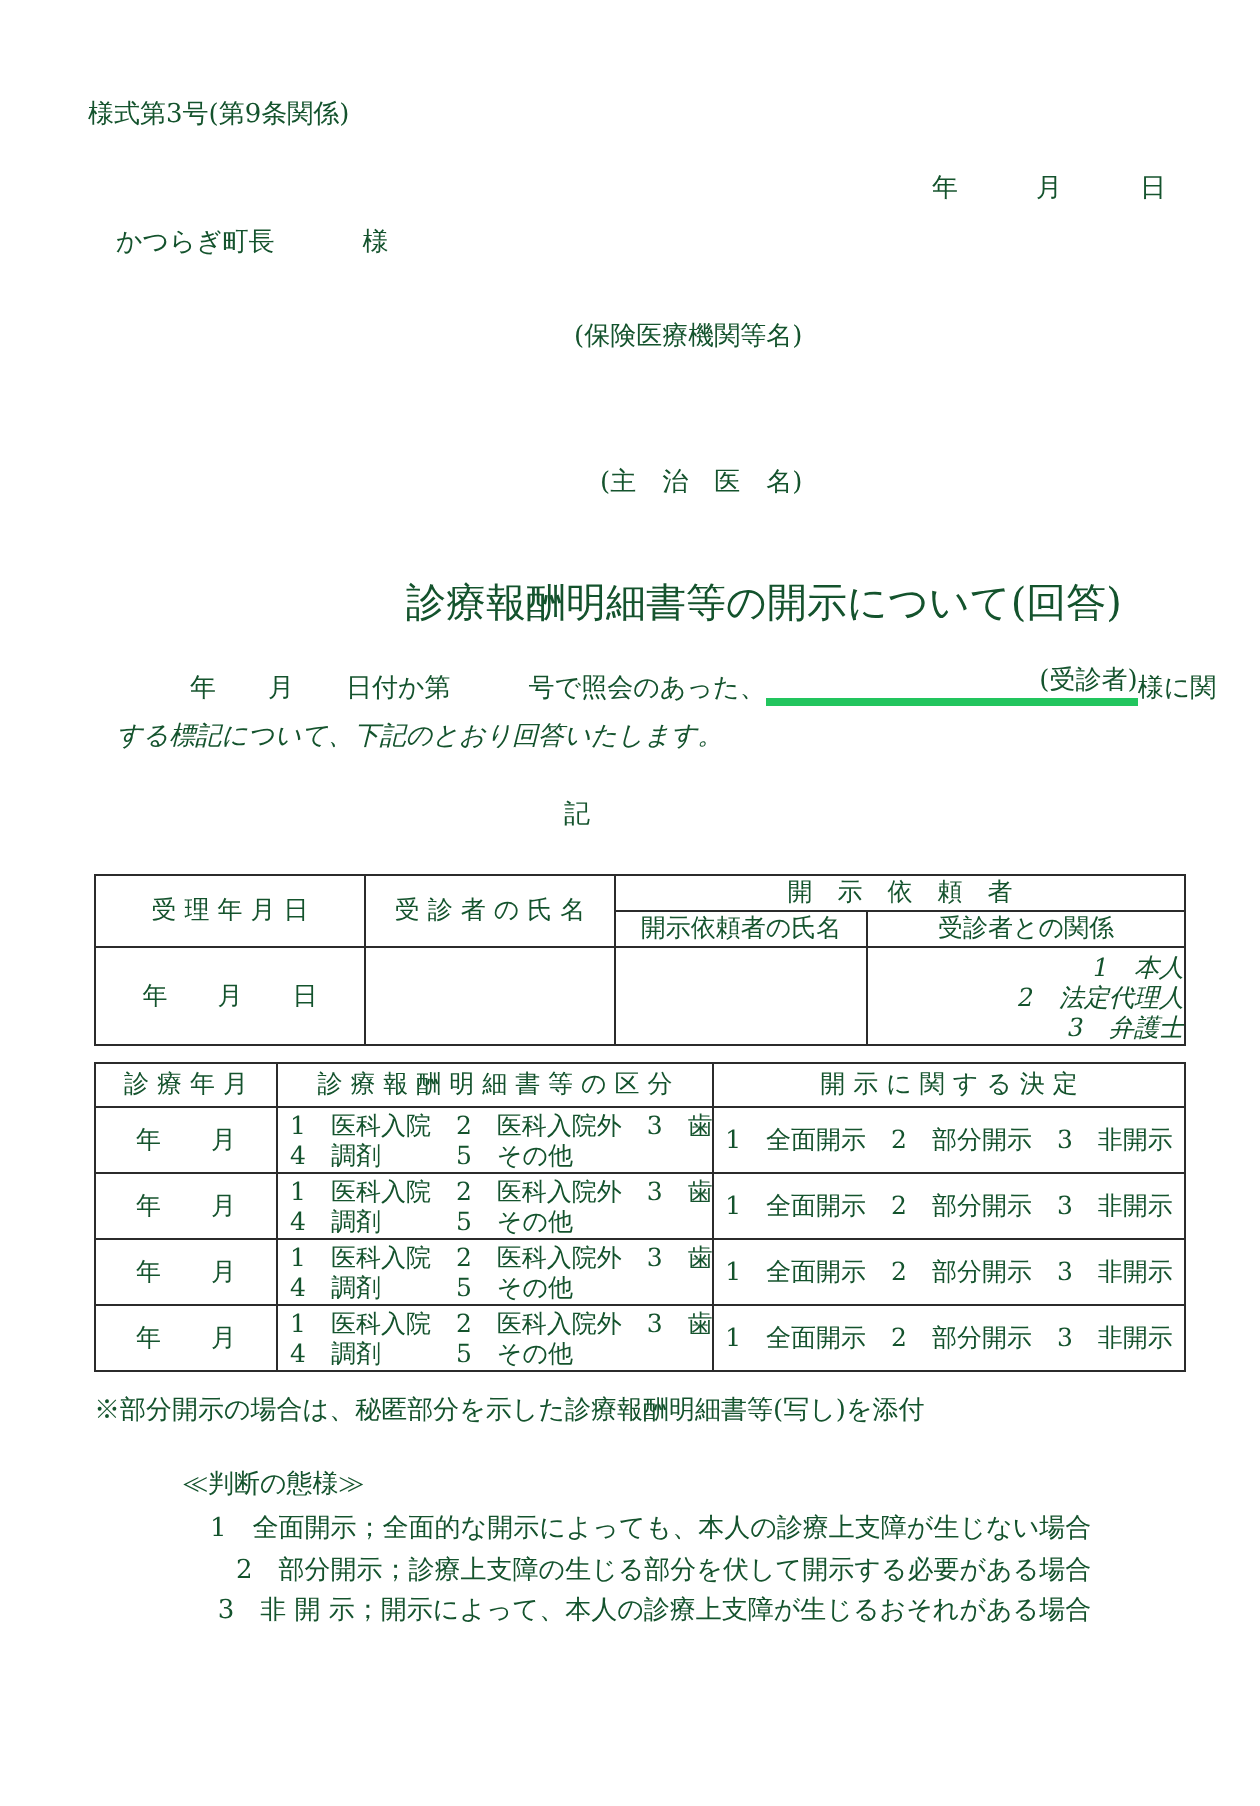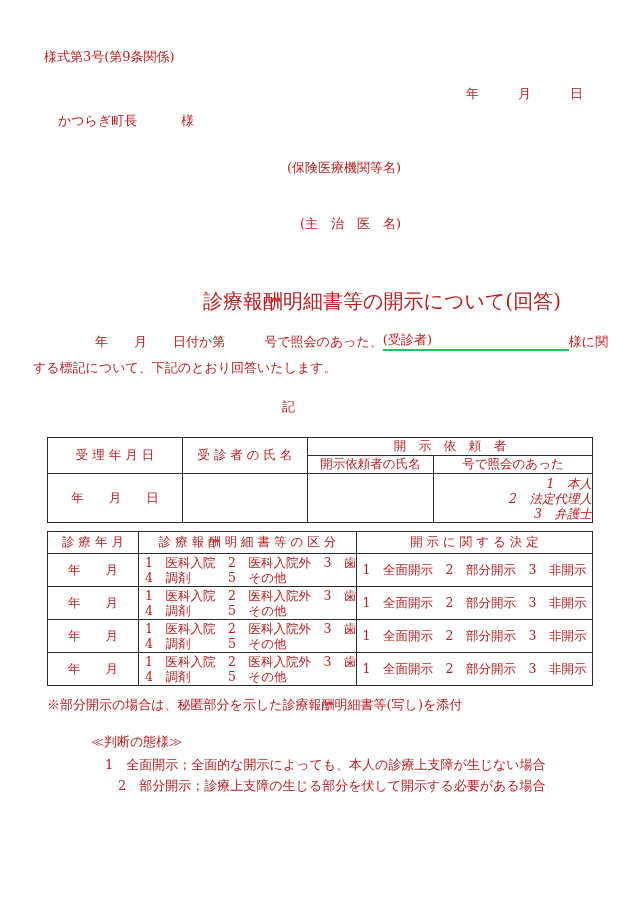--- a/index.html
+++ b/index.html
@@ -1,42 +1,43 @@
 <!DOCTYPE html>
 <html><head>
 <meta charset="utf-8">
 <style>
   html,body { margin:0; padding:0; background:#ffffff; }
   .page {
     position:relative;
     width:630px; height:903px;
     background:#ffffff;
-    color:#b91c1c;
+    color:#14532d;
     font-family:"DejaVu Serif", "Liberation Serif", serif;
     font-size:13px;
     overflow:hidden;
   }
   .abs { position:absolute; white-space:nowrap; }
 
   .form-number { left:44px; top:48px; }
   .date-line   { left:466px; top:85px; }
   .addressee   { left:58px; top:112px; }
   .addressee .honorific { margin-left:44px; }
   .org-label   { left:287px; top:159px; }
-  .doctor-label{ left:300px; top:215px; }
+  .doctor-label{ left:300px; top:232px; }
   .doc-title   { left:203px; top:288px; font-size:20px; }
   .body-line1  { left:47px; top:331px; }
   .body-line1 .indent { display:inline-block; width:48px; }
   .ul-field {
     display:inline-block;
     width:186px;
-    border-bottom:2px solid #22c55e;
+    border-bottom:4px solid #22c55e;
     vertical-align:bottom;
+    text-align:right;
   }
-  .body-line2  { left:33px; top:359px; }
+  .body-line2  { left:58px; top:359px;font-style:italic; }
   .ki-marker   { left:282px; top:398px; }
 
   table { position:absolute; border-collapse:collapse; table-layout:fixed; }
   td {
     border:1px solid #2b2b2b;
     padding:0;
     text-align:center;
     vertical-align:middle;
     font-size:12.5px;
     white-space:nowrap;
@@ -92,21 +93,21 @@
         <col style="width:159px">
     </colgroup>
     <tbody>
       <tr class="hr1">
         <td rowspan="2">受 理 年 月 日</td>
         <td rowspan="2">受 診 者 の 氏 名</td>
         <td colspan="2">開　示　依　頼　者</td>
       </tr>
       <tr class="hr2">
         <td>開示依頼者の氏名</td>
-        <td>号で照会のあった</td>
+        <td>受診者との関係</td>
       </tr>
       <tr class="dr">
         <td>年　　月　　日</td>
         <td></td>
         <td></td>
         <td class="opts">
           <div>1　本人</div>
           <div>2　法定代理人</div>
           <div>3　弁護士</div>
         </td>
@@ -161,15 +162,16 @@
     </tbody>
   </table>
 
   <div class="abs note">※部分開示の場合は、秘匿部分を示した診療報酬明細書等(写し)を添付</div>
 
   <div class="abs criteria-title">≪判断の態様≫</div>
 
   <div class="abs criteria">
     <div>1　全面開示；全面的な開示によっても、本人の診療上支障が生じない場合</div>
     <div>2　部分開示；診療上支障の生じる部分を伏して開示する必要がある場合</div>
+    <div>3　非 開 示；開示によって、本人の診療上支障が生じるおそれがある場合</div>
   </div>
 
 </div>
 
 </body></html>

